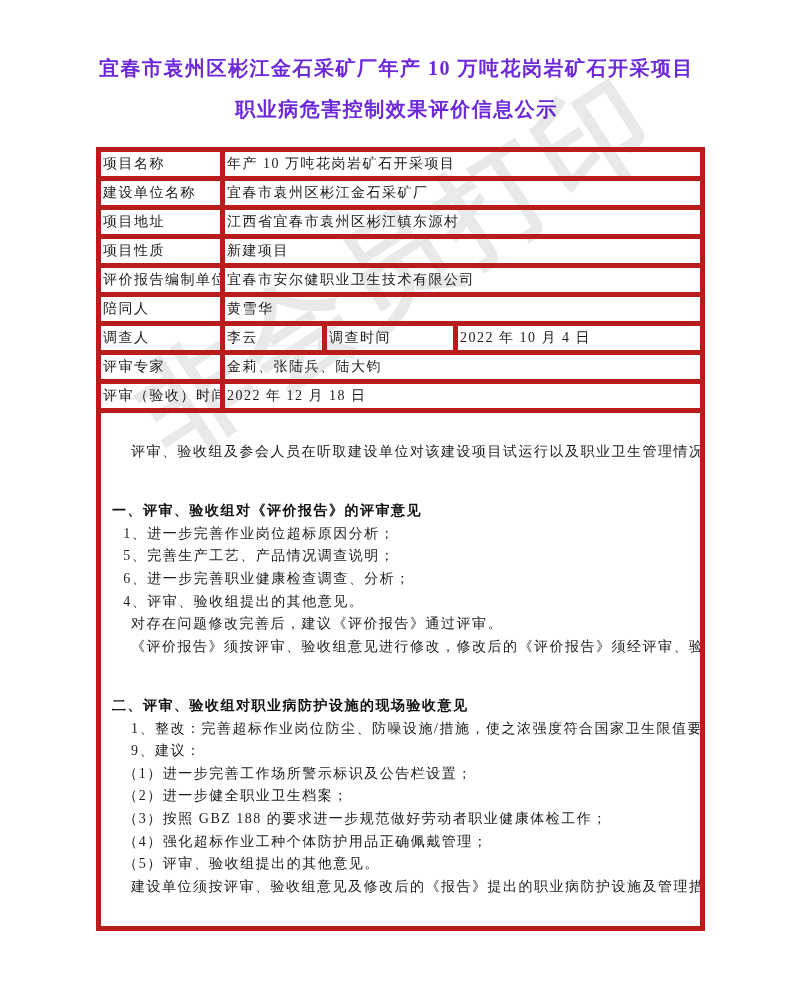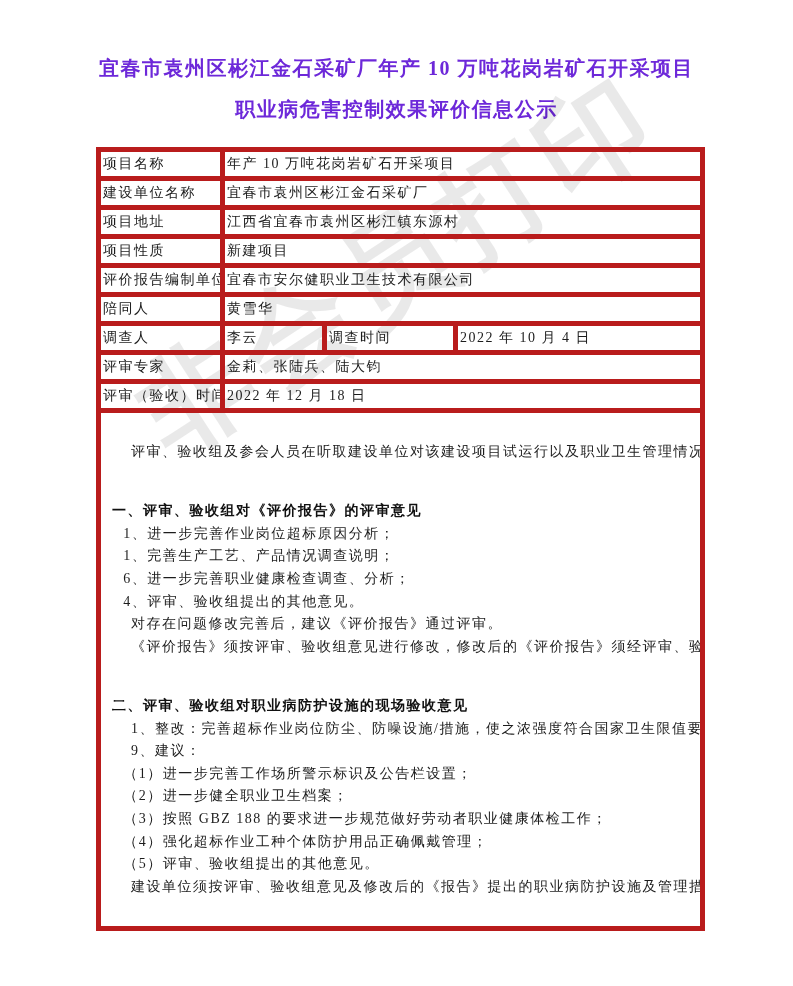--- a/index.html
+++ b/index.html
@@ -135,21 +135,21 @@
       </tr>
       <tr class="info-row">
         <td>评审（验收）时间</td>
         <td colspan="3">2022 年 12 月 18 日</td>
       </tr>
       <tr>
         <td colspan="4" class="opinion-cell">
           <div class="pi">评审、验收组及参会人员在听取建设单位对该建设项目试运行以及职业卫生管理情况的介绍和报告编制单位对该建设项目职业病危害控制效果评价情况说明的基础上，查阅了有关资料，审阅了《评价报告》，并现场核查了该项目职业病防护设施及职业卫生管理情况，经过质询与讨论，形成如下意见：</div>
           <div class="hd">一、评审、验收组对《评价报告》的评审意见</div>
           <div class="li">1、进一步完善作业岗位超标原因分析；</div>
-          <div class="li">1、完善生产工艺、产品情况调查说明；</div>
+          <div class="li">5、完善生产工艺、产品情况调查说明；</div>
           <div class="li">6、进一步完善职业健康检查调查、分析；</div>
           <div class="li">4、评审、验收组提出的其他意见。</div>
           <div class="pi">对存在问题修改完善后，建议《评价报告》通过评审。</div>
           <div class="pi">《评价报告》须按评审、验收组意见进行修改，修改后的《评价报告》须经评审、验收组签字确认。</div>
           <div class="hd">二、评审、验收组对职业病防护设施的现场验收意见</div>
           <div class="pi">1、整改：完善超标作业岗位防尘、防噪设施/措施，使之浓强度符合国家卫生限值要求。</div>
           <div class="pi">9、建议：</div>
           <div class="li">（1）进一步完善工作场所警示标识及公告栏设置；</div>
           <div class="li">（2）进一步健全职业卫生档案；</div>
           <div class="li">（3）按照 GBZ 188 的要求进一步规范做好劳动者职业健康体检工作；</div>

